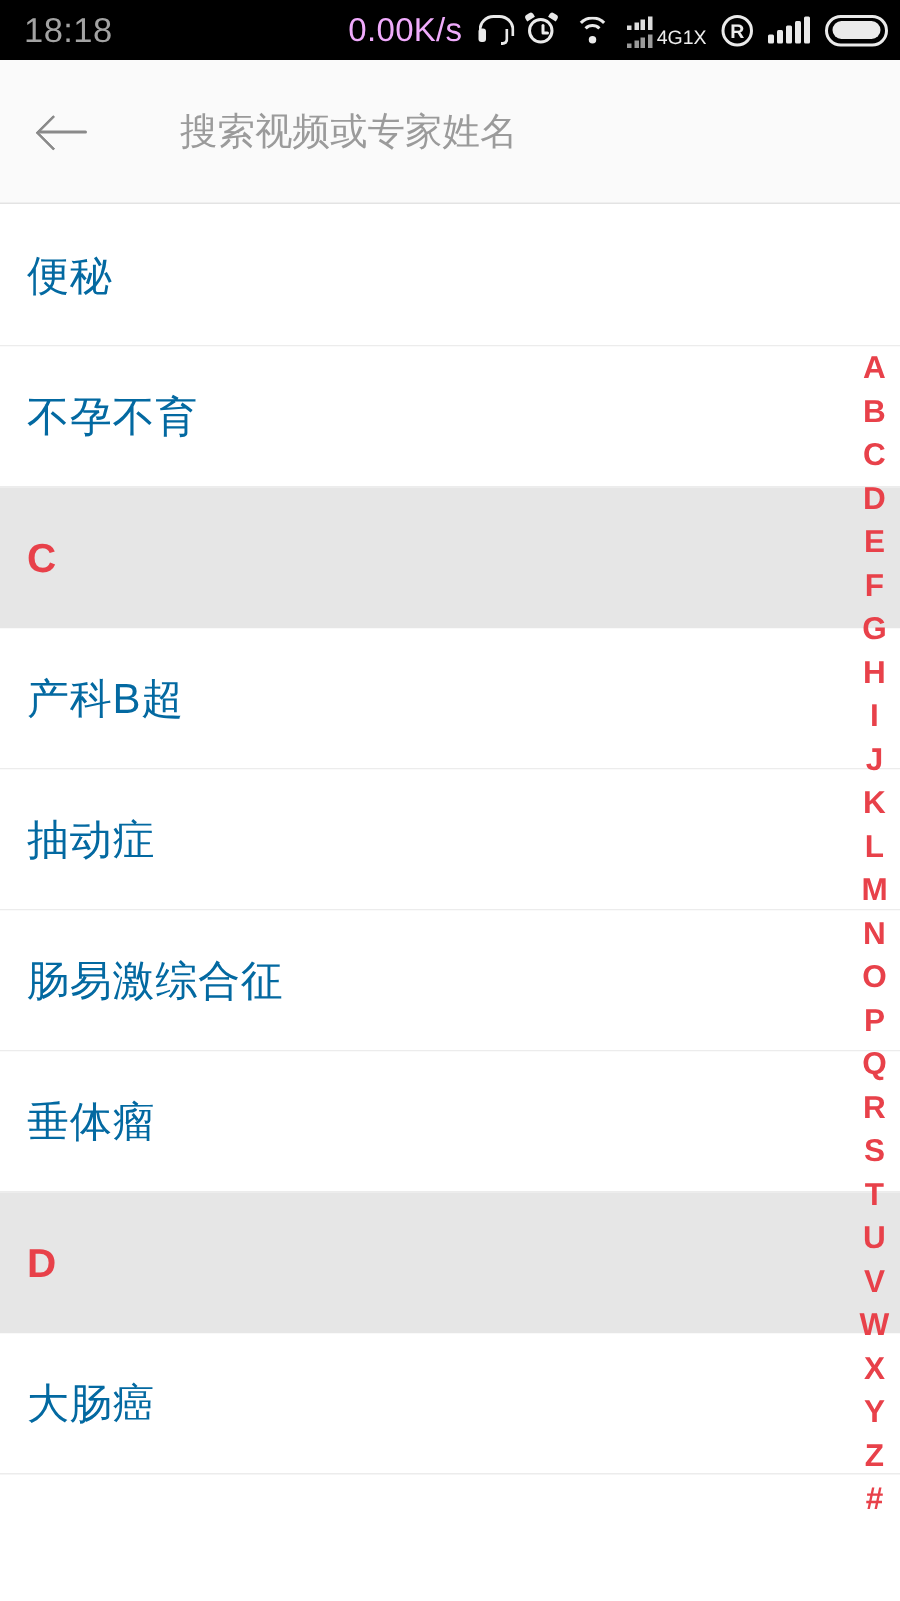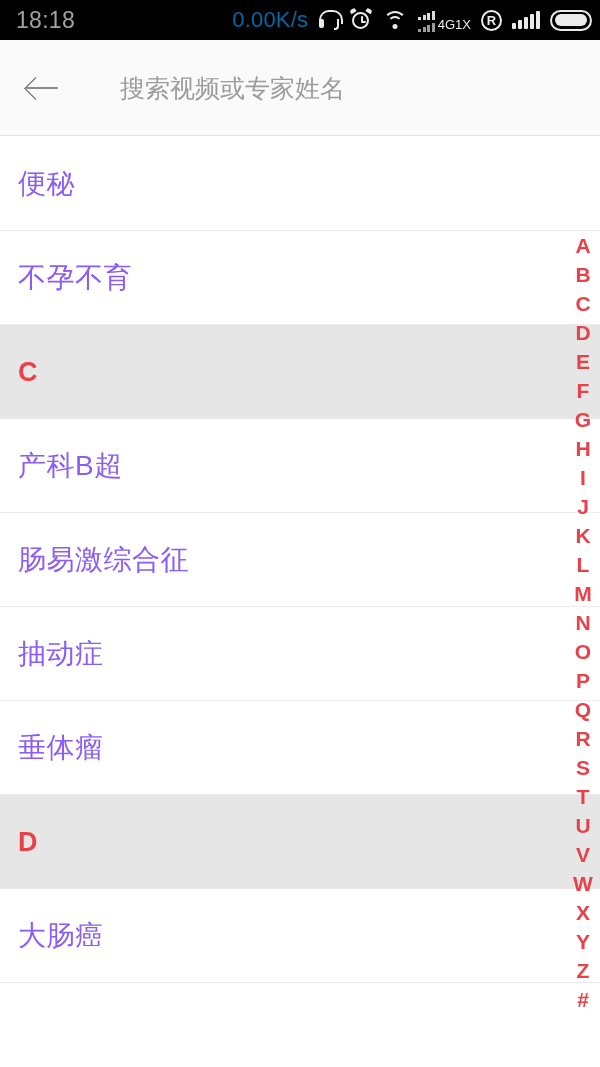--- a/index.html
+++ b/index.html
@@ -20,21 +20,21 @@
     color: #f2f2f2;
   }
   .sb-time {
     font-size: 23px; letter-spacing: 0.3px;
     margin-left: 16px; color: #a3a3a3;
   }
   .sb-right {
     position: absolute; right: 8px; top: 0; height: 40px;
     display: flex; align-items: center; gap: 10px;
   }
-  .sb-speed { font-size: 22px; color: #0369a1; letter-spacing: 0.2px; }
+  .sb-speed { font-size: 22px; color: #f0abfc; letter-spacing: 0.2px; }
 
   
   .ico-headphone { width: 22px; height: 20px; position: relative; }
   .ico-headphone::before {
     content: ""; position: absolute; left: 1px; top: 0;
     width: 20px; height: 12px;
     border: 2.5px solid #eaeaea; border-bottom: none;
     border-radius: 10px 10px 0 0;
   }
   .ico-headphone::after {
@@ -169,21 +169,21 @@
     letter-spacing: 0.5px;
   }
   .list-item {
     height: 94px; background: #ffffff;
     display: flex; align-items: center;
     padding-left: 18px;
     border-bottom: 1px solid #ececec;
     cursor: pointer;
   }
   .list-item .name {
-    font-size: 28px; color: #8b5cf6; letter-spacing: 0.5px;
+    font-size: 28px; color: #0369a1; letter-spacing: 0.5px;
   }
 
   
   .alpha-index {
     position: absolute; right: 0; top: 231px;
     width: 34px; height: 760px;
     display: flex; flex-direction: column;
     align-items: center; justify-content: flex-start;
     z-index: 5;
   }
@@ -274,24 +274,24 @@
         <div class="list-item">
           <span class="name">不孕不育</span>
         </div>
         <div class="section-header">
           <span class="letter">C</span>
         </div>
         <div class="list-item">
           <span class="name">产科B超</span>
         </div>
         <div class="list-item">
+          <span class="name">抽动症</span>
+        </div>
+        <div class="list-item">
           <span class="name">肠易激综合征</span>
-        </div>
-        <div class="list-item">
-          <span class="name">抽动症</span>
         </div>
         <div class="list-item">
           <span class="name">垂体瘤</span>
         </div>
         <div class="section-header">
           <span class="letter">D</span>
         </div>
         <div class="list-item">
           <span class="name">大肠癌</span>
         </div>

